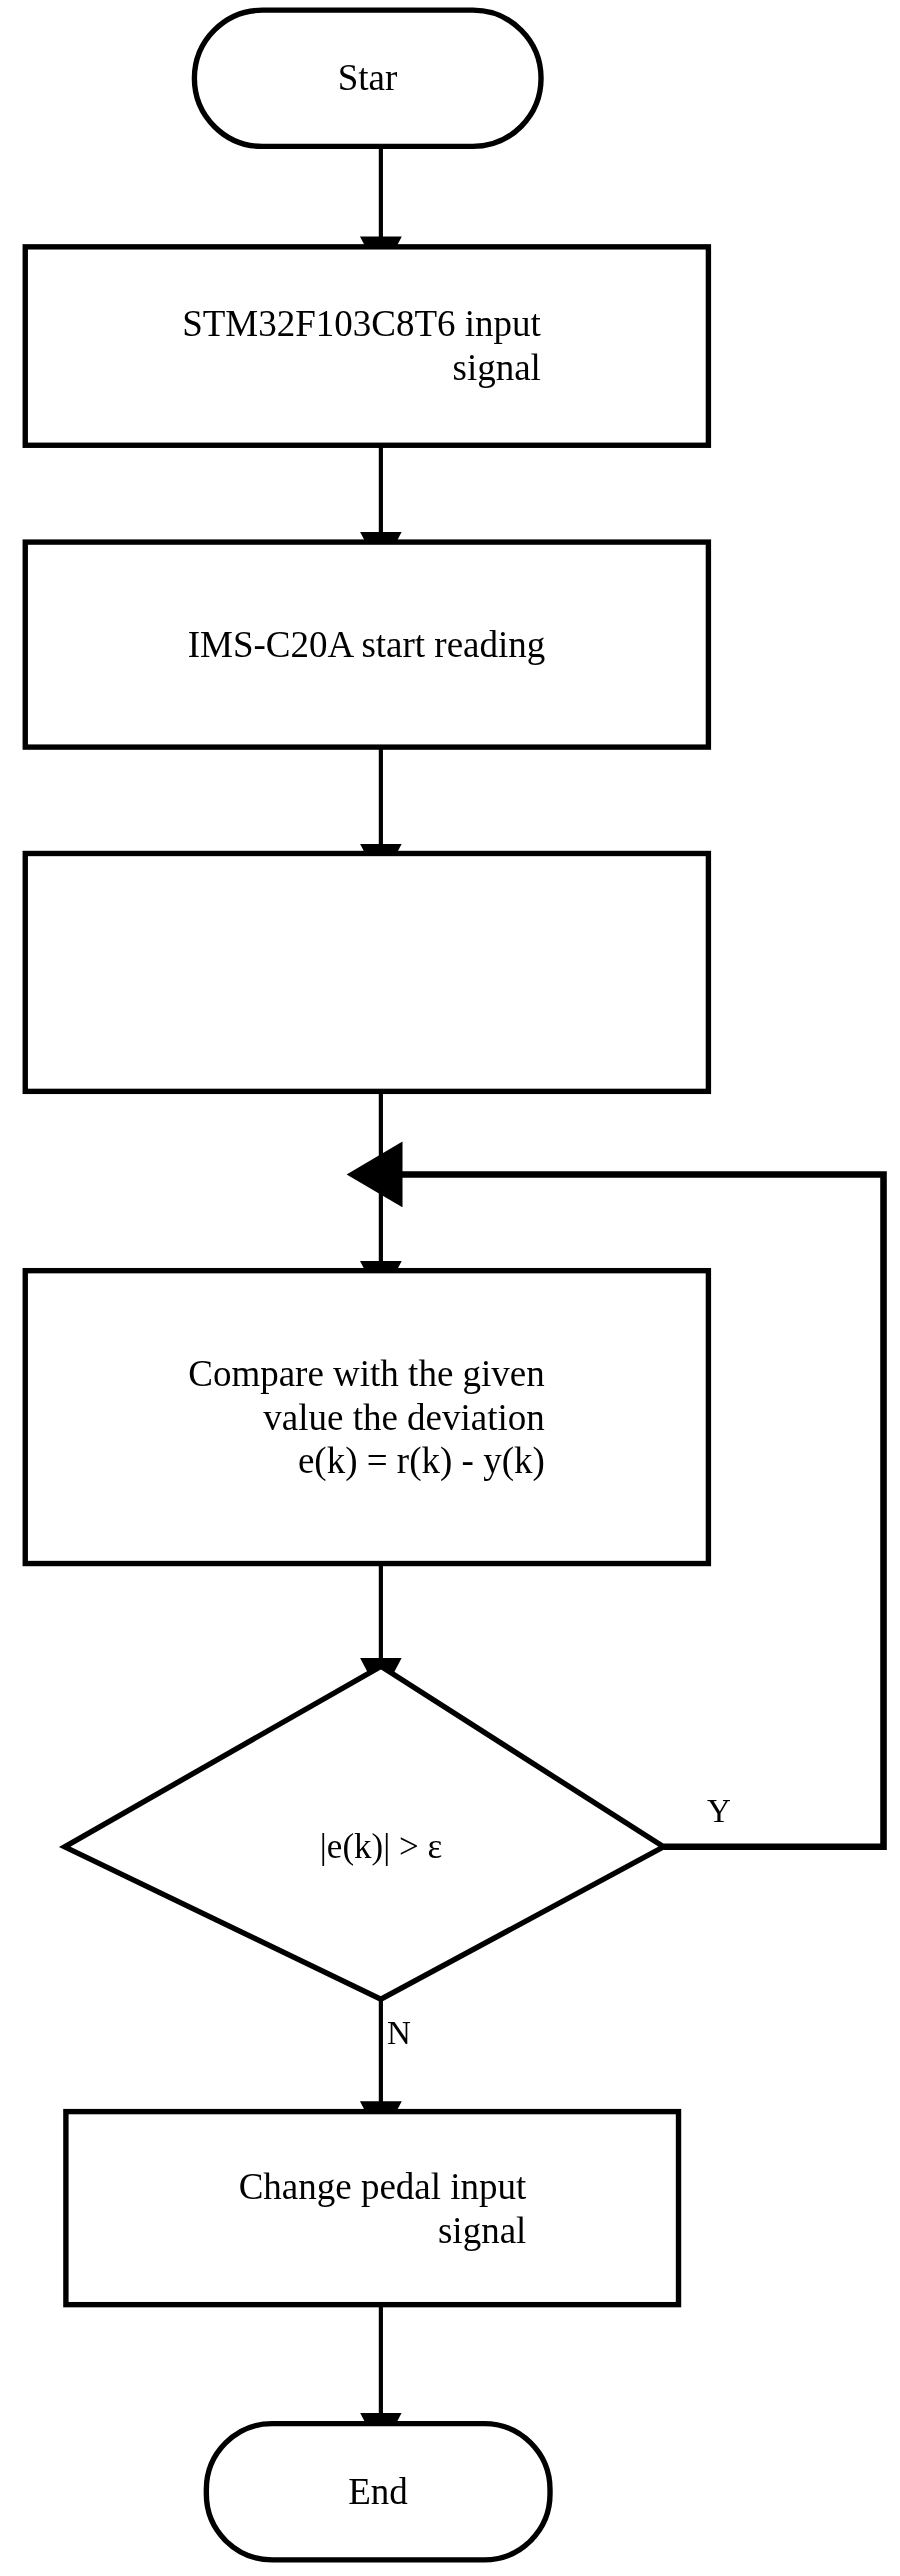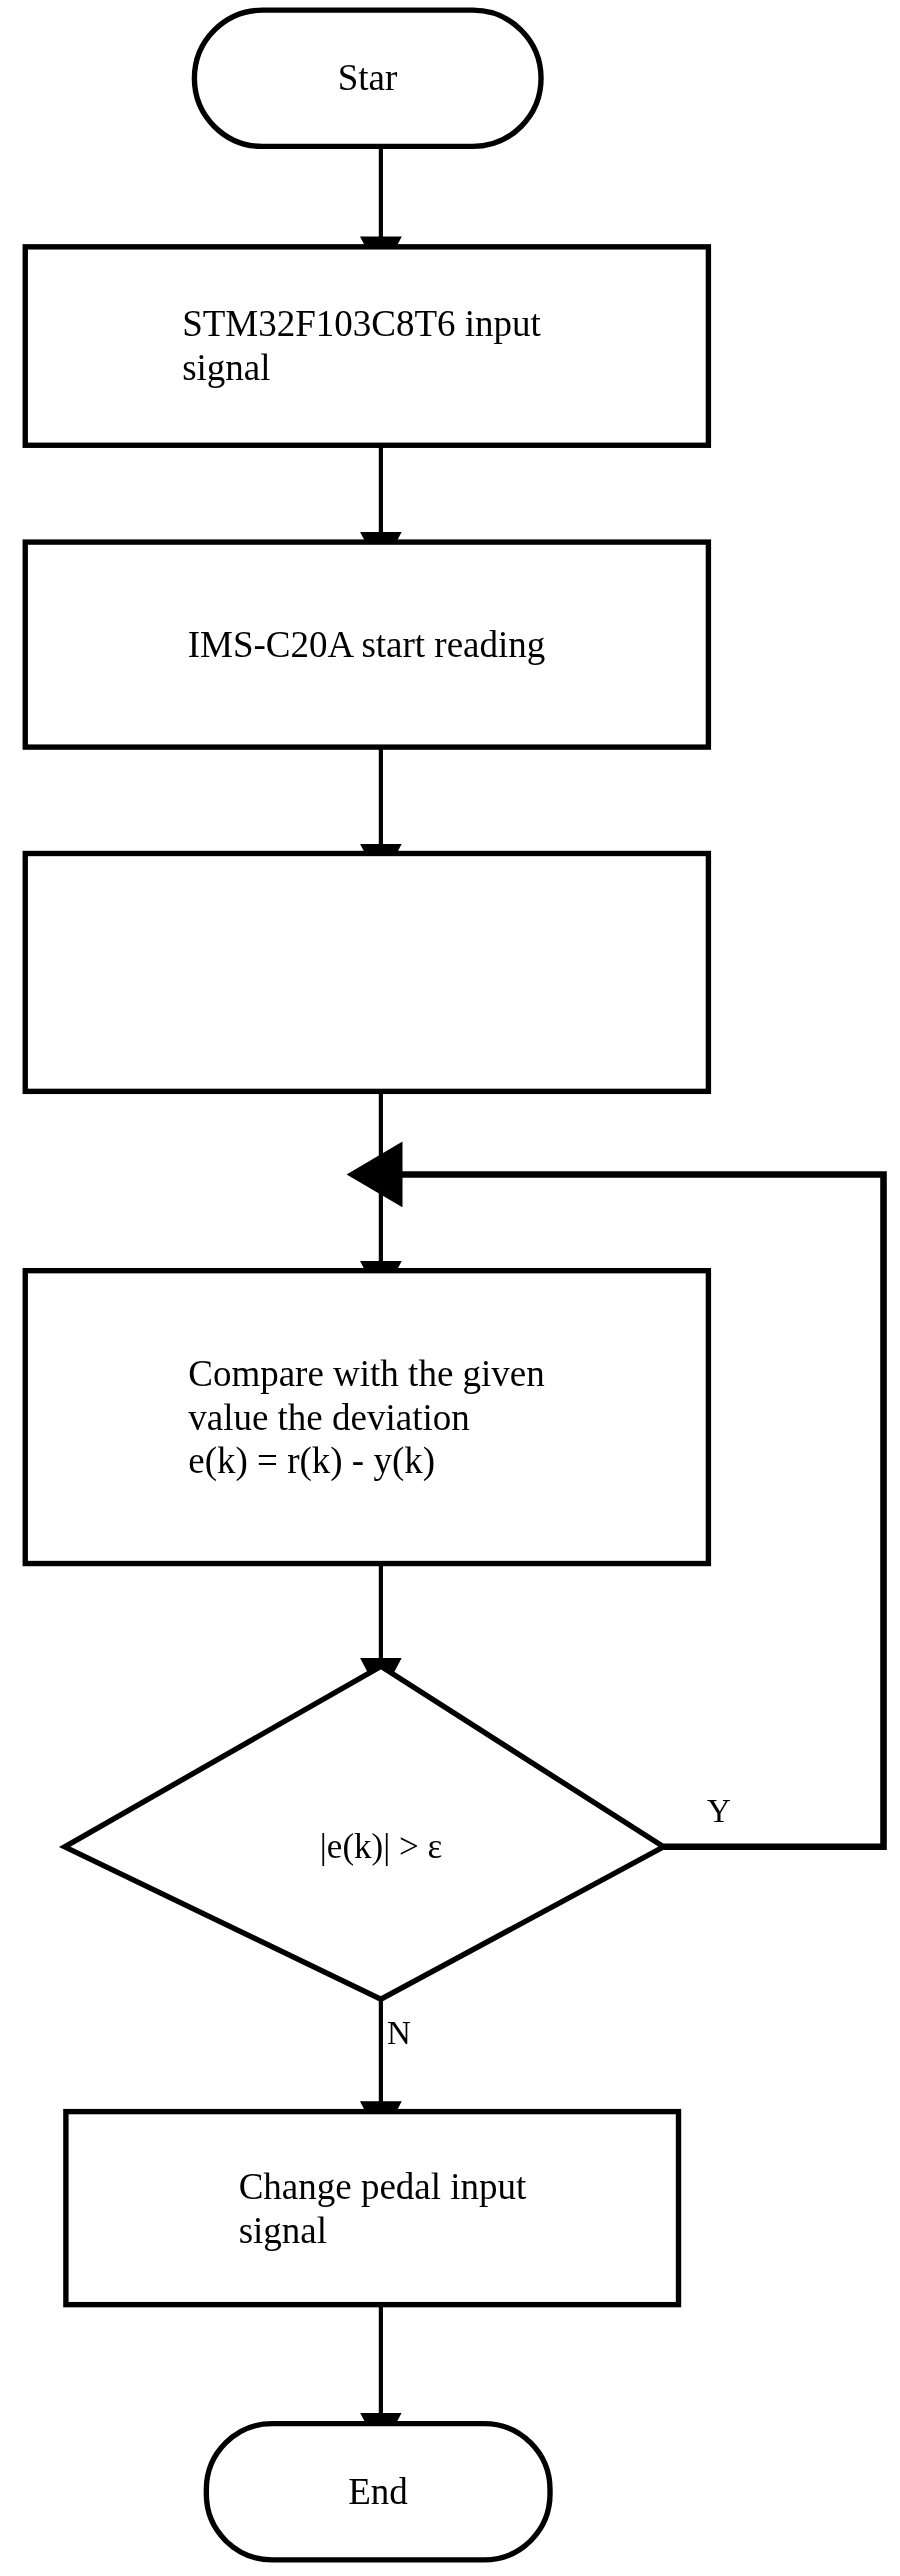--- a/index.html
+++ b/index.html
@@ -24,21 +24,21 @@
     left: 0;
     top: 0;
     width: 901px;
     height: 2576px;
   }
   .node-label {
     position: absolute;
     display: flex;
     align-items: center;
     justify-content: center;
-    text-align: left;
+    text-align: right;
     font-family: "Liberation Serif", "DejaVu Serif", serif;
     color: #000000;
     line-height: 1.18;
     white-space: pre-line;
     pointer-events: none;
   }
   .terminal-label {
     font-size: 37px;
   }
   .process-label {

